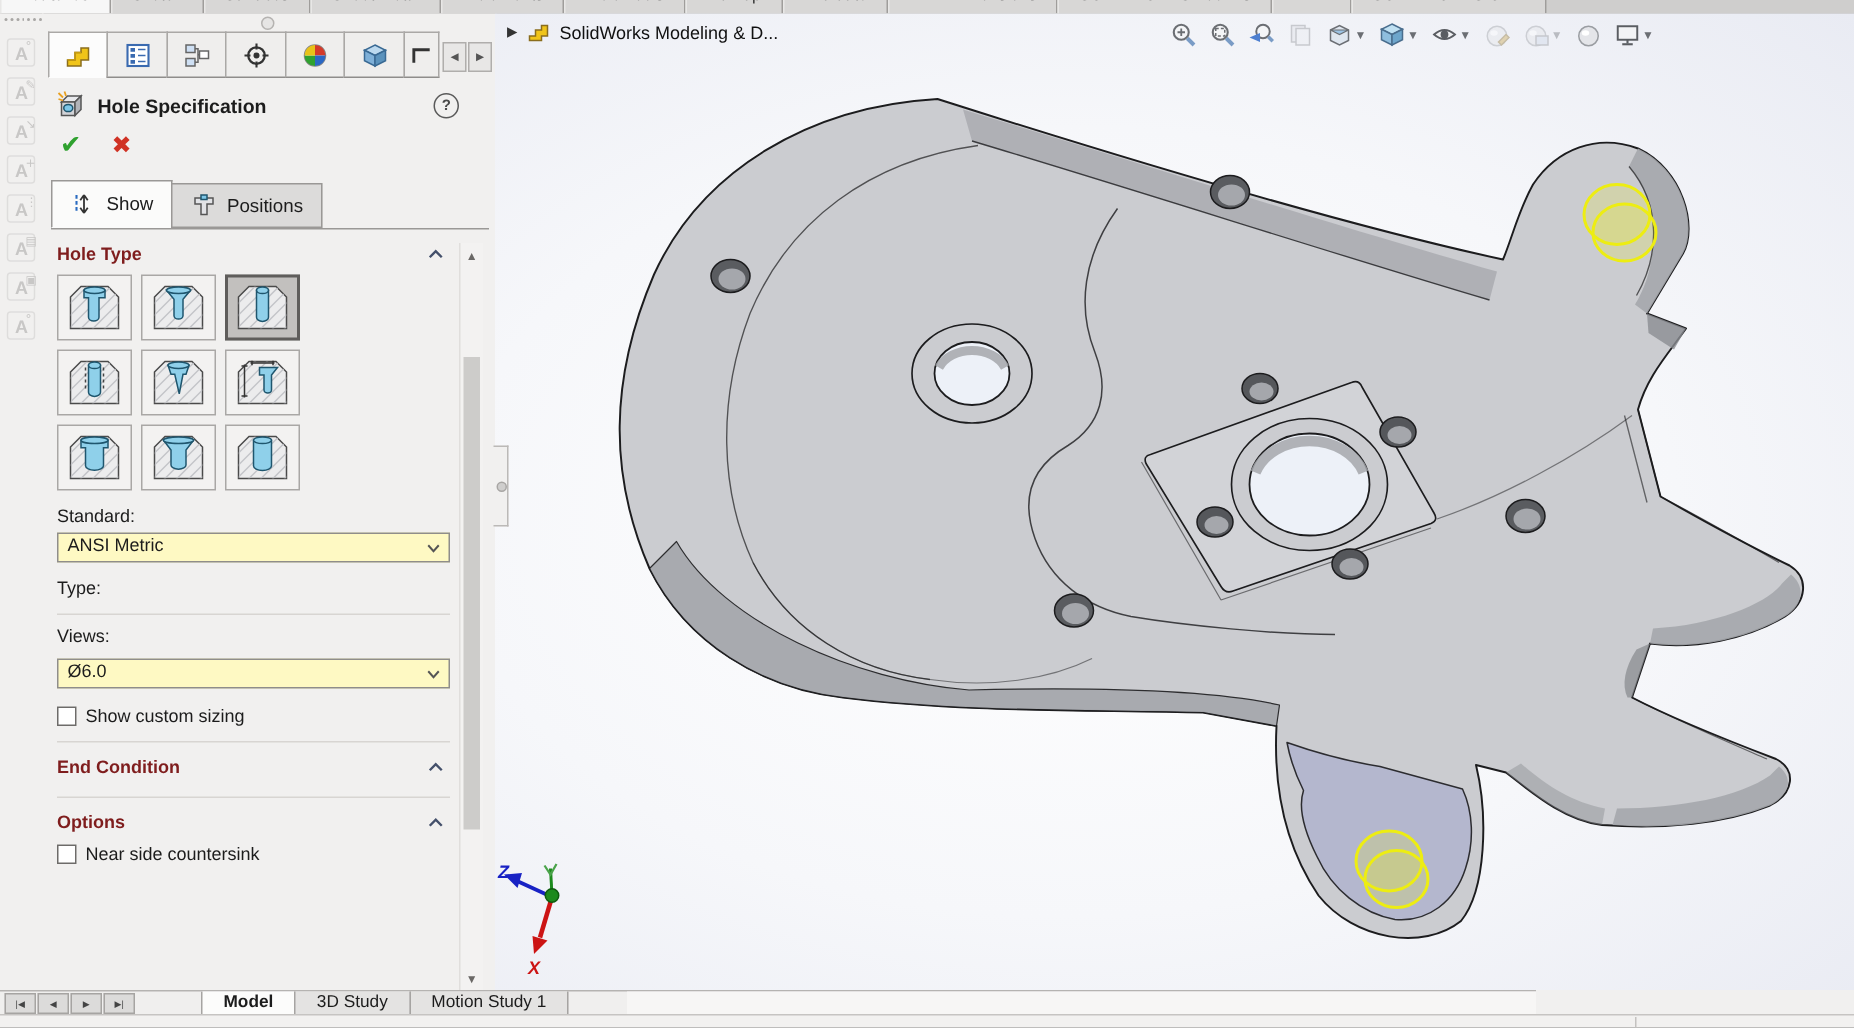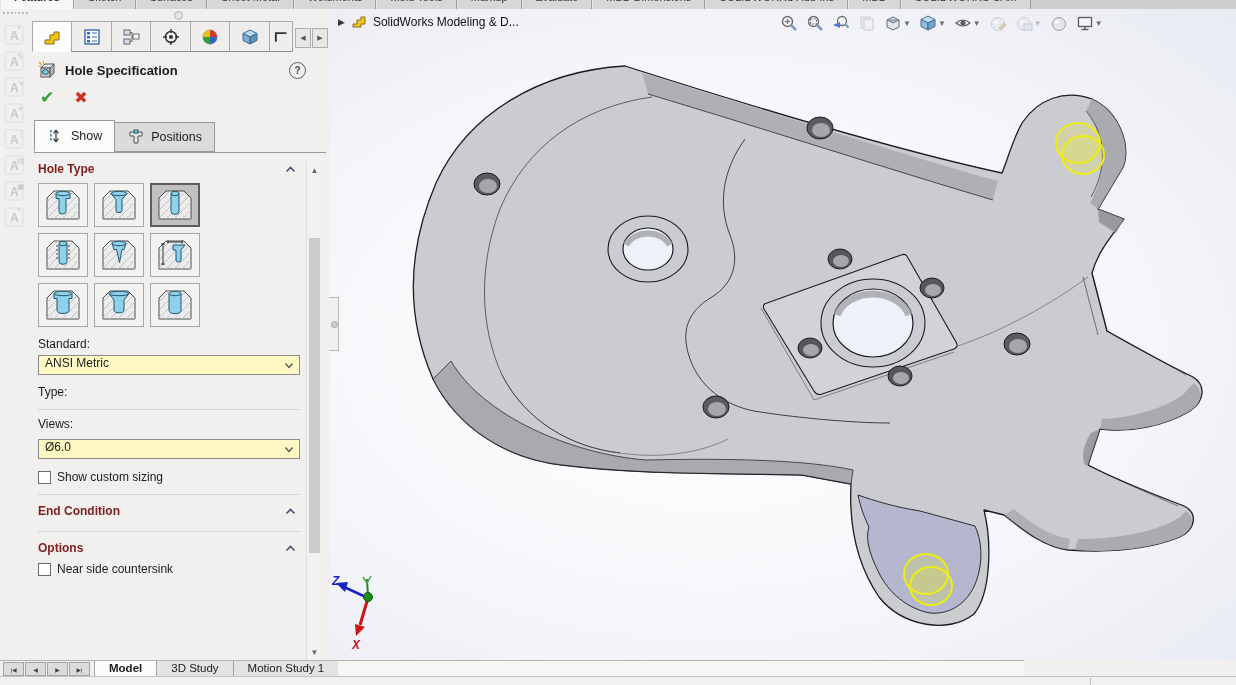--- a/index.html
+++ b/index.html
@@ -62,21 +62,21 @@
       background:radial-gradient(ellipse at 42% 52%, #ffffff 0%, #f6f7fa 55%, #e9ebf3 100%);}
   #breadcrumb{position:absolute;left:8px;top:5px;display:flex;align-items:center;gap:6px;font-size:12px;color:#111;}
   #breadcrumb .exp{color:#333;font-size:9px;}
   #headsup{position:absolute;left:448px;top:3px;display:flex;align-items:center;gap:4px;}
   .hud-btn{display:flex;align-items:center;padding:2px 2px;}
   .hud-btn .caret{font-size:8px;color:#6b6e73;margin-left:1px;}
   .hud-btn.disabled{opacity:.4;}
   #collapse-tab{position:absolute;left:-1px;top:288px;width:9px;height:52px;background:#f1f0ef;border:1px solid #bbb9b7;border-left:none;}
   #collapse-tab i{position:absolute;left:2px;top:23px;width:5px;height:5px;border-radius:50%;background:#cfcecd;border:1px solid #a8a6a4;}
   
-  #bottom-bar{position:absolute;left:0;top:660px;width:1024px;height:16px;background:#f0efee;border-top:1px solid #b5b3b1;display:flex;align-items:stretch;}
+  #bottom-bar{position:absolute;left:0;top:660px;width:1024px;height:16px;background:#f0efee;border-top:1px solid #b5b3b1;display:flex;align-items:stretch;gap:40px;}
   #nav-btns{display:flex;align-items:center;gap:1px;padding:1px 4px 1px 3px;}
   .nav-btn{width:19px;height:12px;background:#dcdbda;border:1px solid #a6a4a2;font-size:6px;color:#444;display:flex;align-items:center;justify-content:center;}
   .btab{padding:0 14px;font-size:11.5px;line-height:15px;background:#e4e3e2;border-right:1px solid #a6a4a2;border-left:1px solid #a6a4a2;margin-right:-1px;white-space:nowrap;}
   .btab.active{background:#fcfcfb;font-weight:bold;}
   #bottom-rest{flex:1;background:#f7f6f5;}
   #status-bar{position:absolute;left:0;top:676px;width:1236px;height:9px;background:#f2f1f0;border-top:1px solid #c6c4c2;}
   #status-bar .vdiv{position:absolute;left:1090px;top:1px;width:1px;height:8px;background:#c4c2c0;}
   svg{display:block;}
 </style>
 </head>

